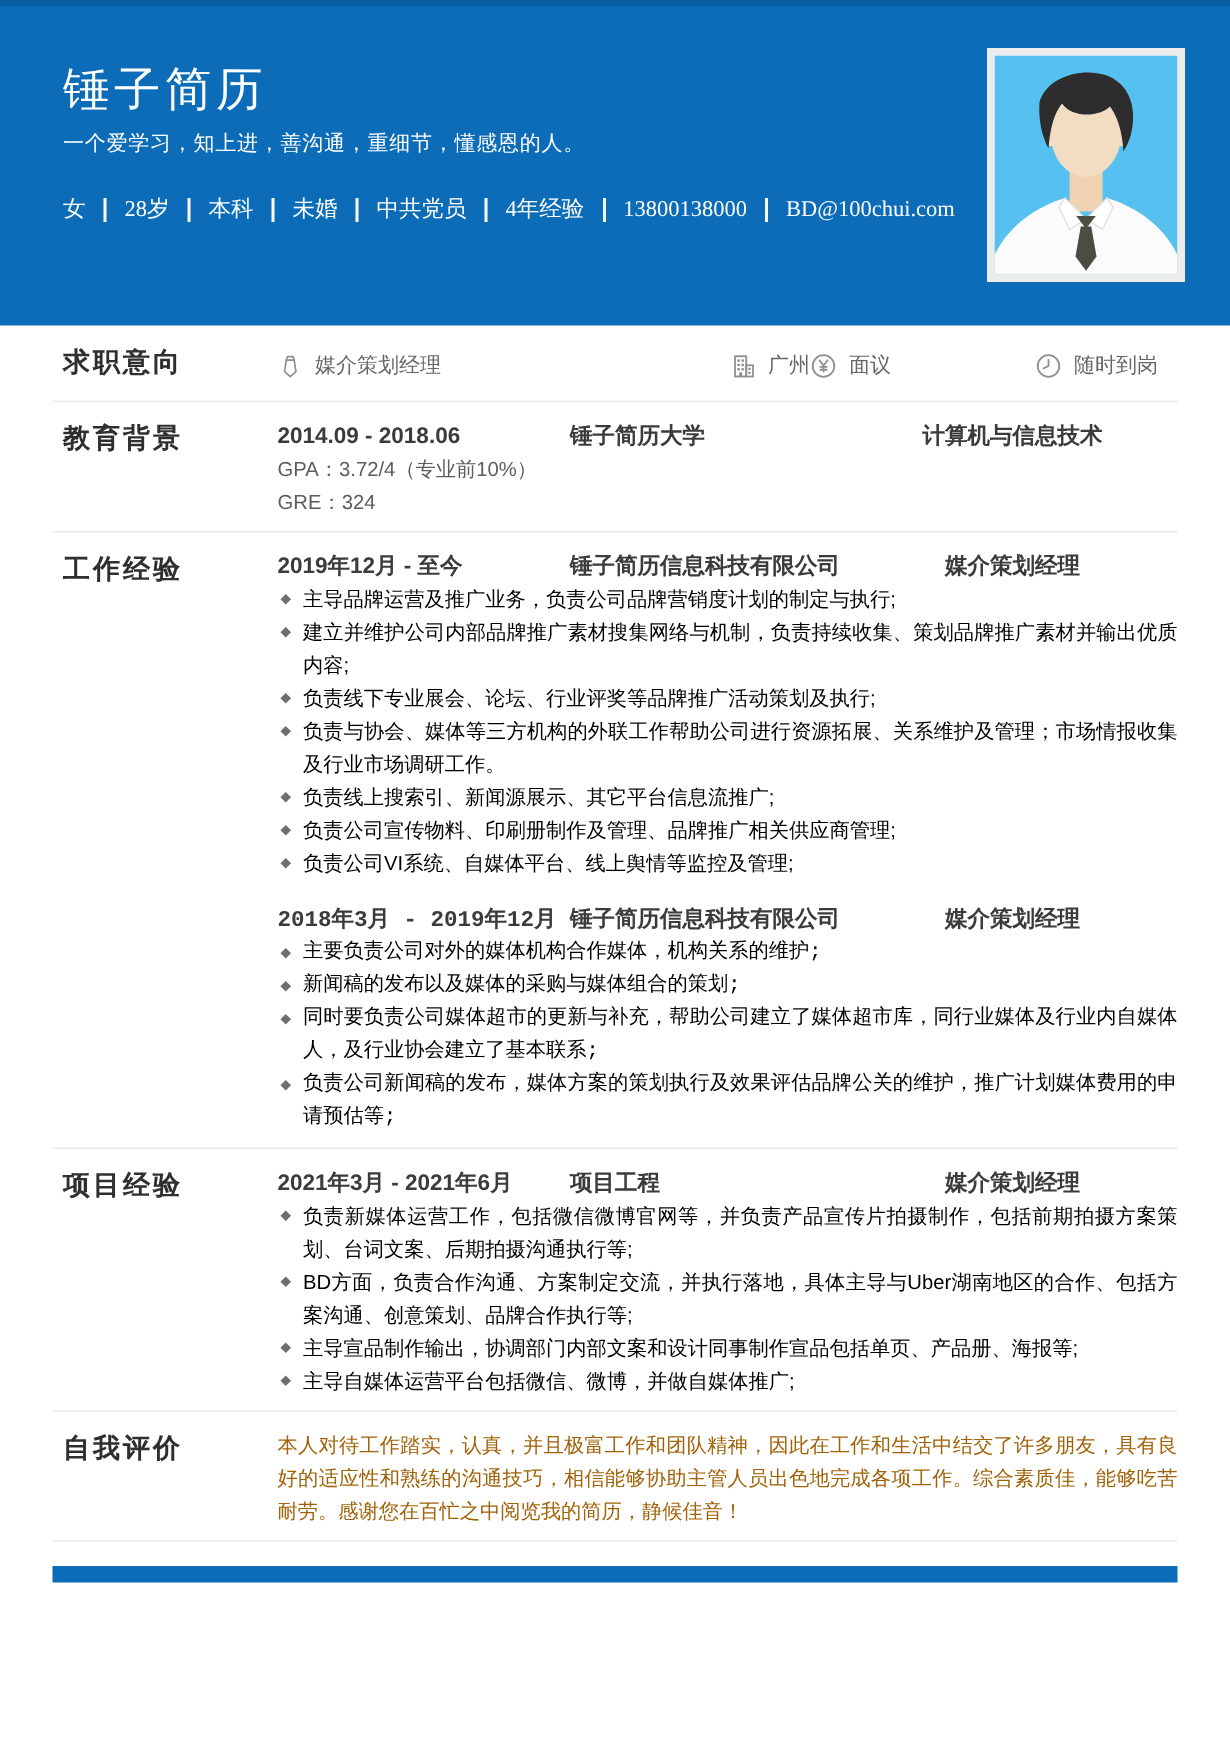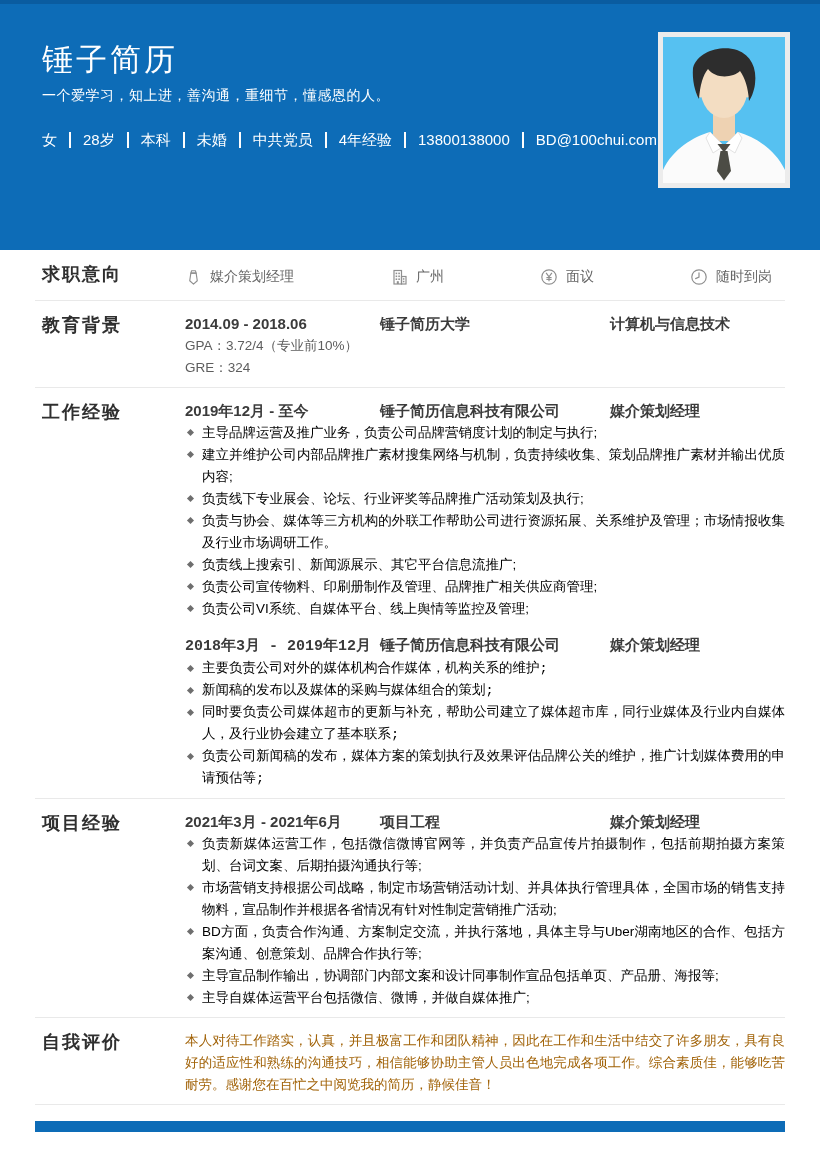--- a/index.html
+++ b/index.html
@@ -1,21 +1,21 @@
 <!DOCTYPE html>
 <html lang="zh"><head>
 <meta charset="utf-8">
 <style>
   * { box-sizing: border-box; }
   html, body { margin: 0; padding: 0; background: #ffffff; }
   body { font-family: "Liberation Sans", "DejaVu Sans", sans-serif; }
   .page { width: 820px; height: 1160px; background: #fff; position: relative; overflow: hidden; }
 
   
-  .hdr { background: #0d6cb7; height: 250px; position: relative; color: #fff; }
+  .hdr { background: #0d6cb7; height: 217px; position: relative; color: #fff; font-family: Liberation Serif, serif; }
   .hdr-strip { height: 4px; background: #0a5ca0; }
   .hdr h1 { margin: 38px 0 0 42px; font-size: 31px; font-weight: 400; letter-spacing: 3px; line-height: 36px; }
   .hdr .subtitle { margin: 9px 0 0 42px; font-size: 14px; font-weight: 400; letter-spacing: .5px; }
   .info { display: flex; list-style: none; margin: 27px 0 0 42px; padding: 0; font-size: 15px; line-height: 16px; }
   .info li { padding: 0 12px; border-right: 2px solid #fdfdfd; white-space: nowrap; }
   .info li:first-child { padding-left: 0; }
   .info li:last-child { border-right: none; }
 
   .photo { position: absolute; top: 32px; right: 30px; width: 132px; height: 156px;
            background: #ececec; padding: 5px; }
@@ -26,29 +26,29 @@
   section { display: flex; border-bottom: 1px solid #e9e9e9; padding: 12px 0 8px; }
   section h2 { flex: 0 0 150px; width: 150px; margin: 0; padding-left: 7px; font-size: 18px;
                line-height: 24px; color: #2f2f2f; font-weight: 700; letter-spacing: 2px; }
   .content { flex: 1; min-width: 0; }
 
   
   .intent-row { display: flex; align-items: center; height: 30px; color: #666; font-size: 14px; }
   .intent-item { display: flex; align-items: center; }
   .intent-item .lbl { margin-left: 8px; }
   .intent-item:nth-child(1) { flex: 0 0 205px; }
-  .intent-item:nth-child(2) { flex: 0 0 150px; }
+  .intent-item:nth-child(2) { flex: 0 0 150px; justify-content: flex-end; }
   .intent-item:nth-child(3) { flex: 0 0 150px; }
   .icon svg { display: block; }
 
   
   .entry-header { display: flex; font-size: 15px; font-weight: 700; color: #3b3b3b; line-height: 22px; }
   .eh-date { flex: 0 0 195px; }
   .eh-org  { flex: 1; }
-  .eh-role { flex: 0 0 175px; text-align: left; padding-right: 45px; white-space: nowrap; }
+  .eh-role { flex: 0 0 175px; text-align: center; padding-right: 45px; white-space: nowrap; }
 
   
   .detail-lines p { margin: 0; font-size: 13.5px; color: #5d5d5d; line-height: 22px; }
   ul.bullets { list-style: none; margin: 0; padding: 0; font-size: 13.5px; color: #000000;
                line-height: 22px; text-align: justify; }
   ul.bullets li { position: relative; padding-left: 17px; }
   ul.bullets li::before { content: ""; position: absolute; left: 3px; top: 8px; width: 5px; height: 5px;
                           background: #6e6e6e; transform: rotate(45deg); }
   .entry + .entry { margin-top: 16px; font-family: Liberation Mono, monospace; }
 
@@ -211,21 +211,20 @@
       <h2>项目经验</h2>
       <div class="content">
         <div class="entry">
           <div class="entry-header">
             <span class="eh-date">2021年3月 - 2021年6月</span>
             <span class="eh-org">项目工程</span>
             <span class="eh-role">媒介策划经理</span>
           </div>
           <ul class="bullets">
               <li>负责新媒体运营工作，包括微信微博官网等，并负责产品宣传片拍摄制作，包括前期拍摄方案策划、台词文案、后期拍摄沟通执行等;</li>
-              <li>市场营销支持根据公司战略，制定市场营销活动计划、并具体执行管理具体，全国市场的销售支持物料，宣品制作并根据各省情况有针对性制定营销推广活动;</li>
               <li>BD方面，负责合作沟通、方案制定交流，并执行落地，具体主导与Uber湖南地区的合作、包括方案沟通、创意策划、品牌合作执行等;</li>
               <li>主导宣品制作输出，协调部门内部文案和设计同事制作宣品包括单页、产品册、海报等;</li>
               <li>主导自媒体运营平台包括微信、微博，并做自媒体推广;</li>
             </ul>
         </div>
       </div>
     </section>
 
     <section>
       <h2>自我评价</h2>

